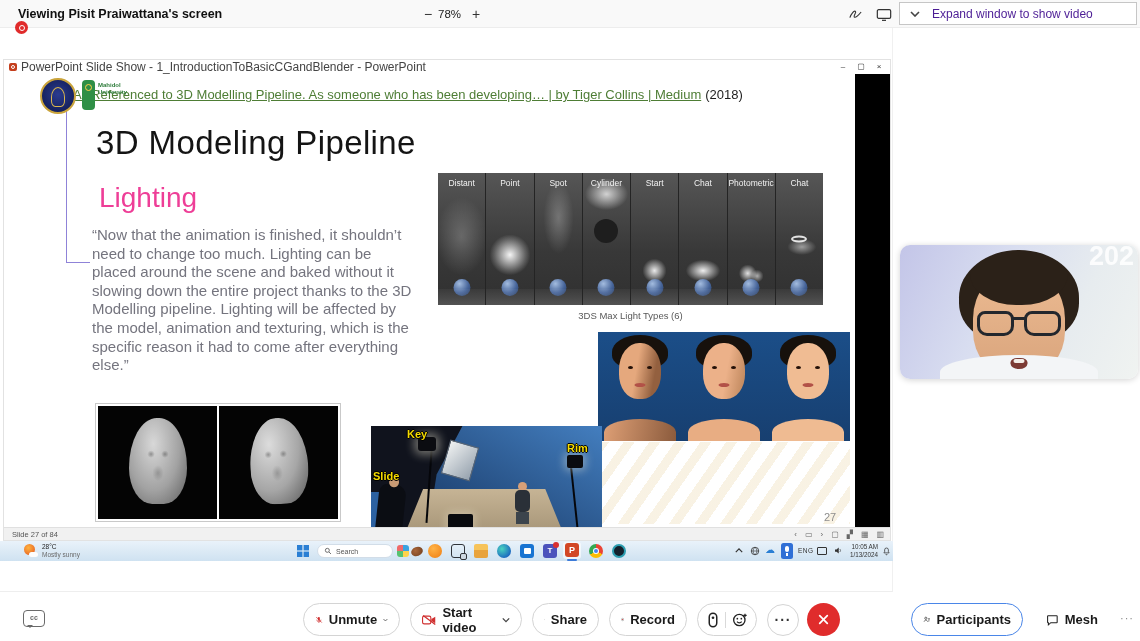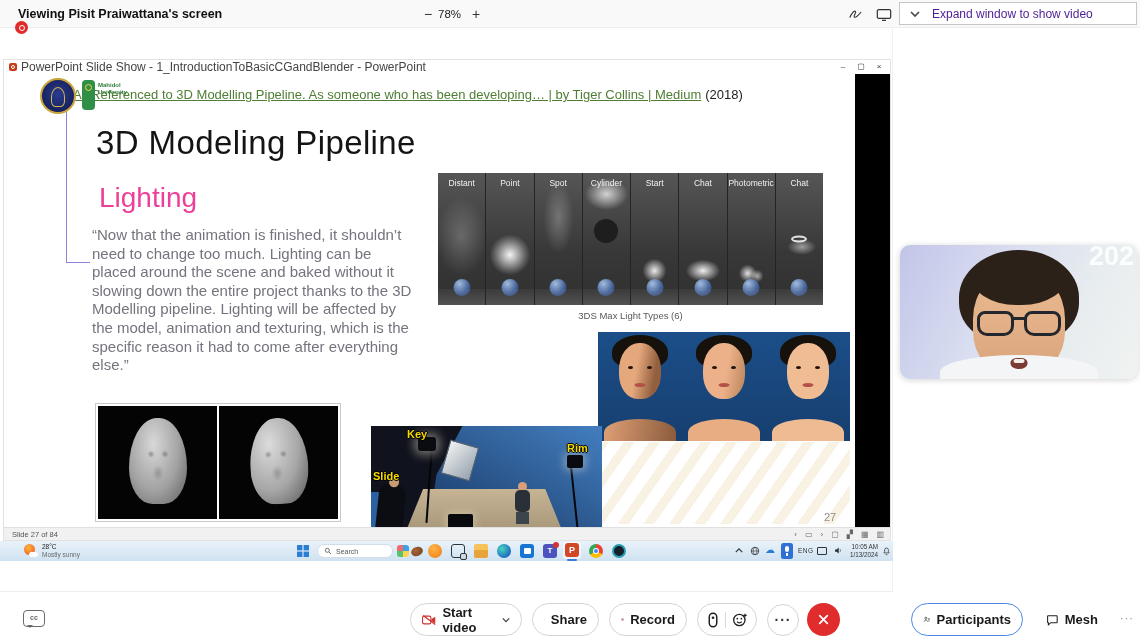--- a/index.html
+++ b/index.html
@@ -512,20 +512,32 @@
         <span class="v-lens r"></span>
         <span class="v-bridge"></span>
     </div>
   </div>
 
   <div class="cc-btn">
       <span>cc</span>
       <i></i>
     </div>
 
+  <div class="pill btn-unmute">
+    <svg width="16" height="16" viewBox="0 0 24 24">
+        <path d="M12 3a3 3 0 0 1 3 3v5a3 3 0 0 1-6 0V6a3 3 0 0 1 3-3z" fill="#d03030"></path>
+        <path d="M5.5 11a6.5 6.5 0 0 0 13 0" stroke="#d03030" stroke-width="2" fill="none"></path>
+        <path d="M12 17.5V21" stroke="#d03030" stroke-width="2"></path>
+        <path d="M4 3l17 17" stroke="#d03030" stroke-width="2.4"></path>
+      </svg>
+    <span>Unmute</span>
+    <svg width="10" height="6" viewBox="0 0 10 6">
+        <path d="M1 1l4 4 4-4" fill="none" stroke="#444" stroke-width="1.6"></path>
+      </svg>
+  </div>
 
   <div class="pill btn-video">
     <svg width="18" height="14" viewBox="0 0 26 18">
         <rect x="1" y="2" width="15" height="14" rx="3" fill="none" stroke="#d03030" stroke-width="2"></rect>
         <path d="M17 7l7-4v12l-7-4z" fill="#d03030"></path>
         <path d="M2 1l22 16" stroke="#d03030" stroke-width="2.4"></path>
       </svg>
     <span>Start video</span>
     <svg width="10" height="6" viewBox="0 0 10 6">
         <path d="M1 1l4 4 4-4" fill="none" stroke="#444" stroke-width="1.6"></path>

